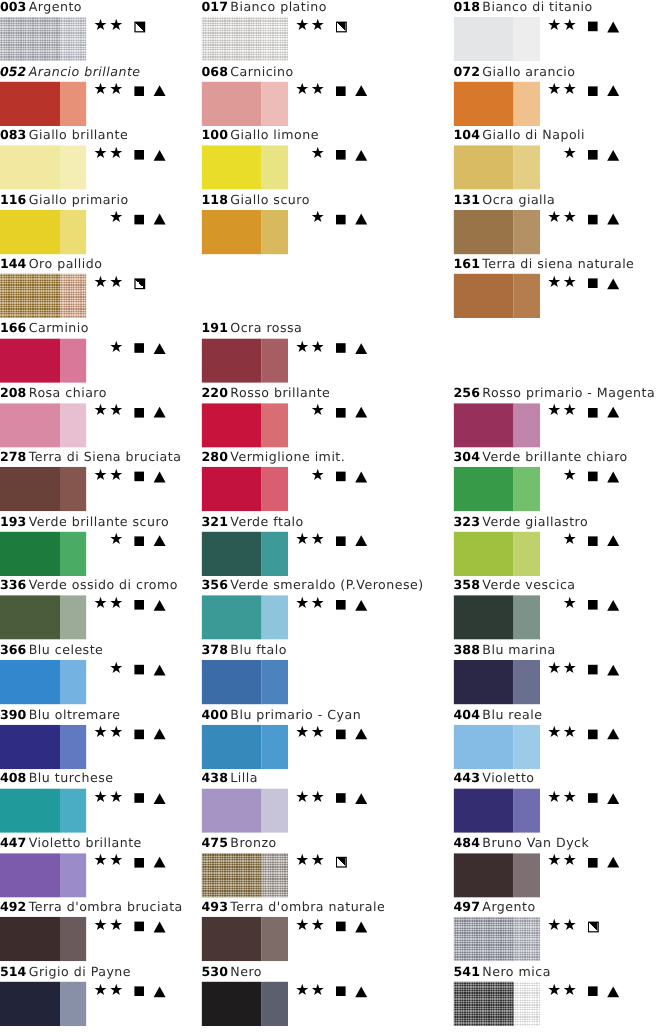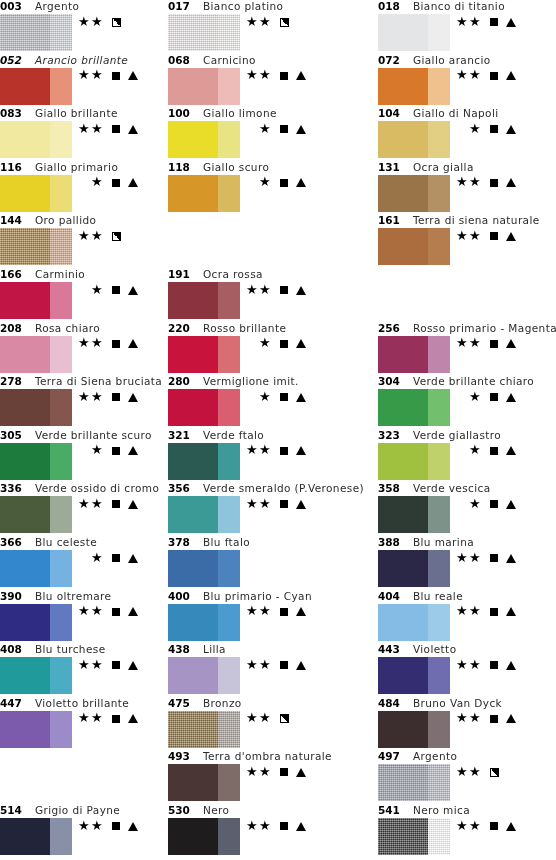--- a/index.html
+++ b/index.html
@@ -33,21 +33,21 @@
     letter-spacing:0.4px;
   }
   .code{
     font-weight:bold;
     color:#000;
     letter-spacing:0px;
   }
   .cname{
     font-weight:normal;
     color:#2b2b2b;
-    padding-left:13px;
+    padding-left:2px;
   }
 
   .swatch{
     position:absolute;
     left:0;
     top:14px;
     width:72px;
     height:37px;
     display:flex;
     overflow:hidden;
@@ -522,21 +522,21 @@
         </div>
         <div class="sq">
           <i></i>
         </div>
         <div class="tri">
           <i></i>
         </div>
       </div>
     </div>
     <div class="cell col0" style="top: 428.8px;">
-      <div class="caption"><span class="code">305</span><span class="cname">Verde brillante scuro</span></div>
+      <div class="caption"><span class="code">193</span><span class="cname">Verde brillante scuro</span></div>
       <div class="swatch">
         <div class="tone" style="background: rgb(29, 124, 61);"></div>
         <div class="tint" style="background: rgb(74, 171, 100);"></div>
       </div>
       <div class="marks">
         <div class="starbox">
           <span class="star"></span>
         </div>
         <div class="sq">
           <i></i>
@@ -833,20 +833,39 @@
         <div class="sq half">
           <i></i>
         </div>
       </div>
     </div>
     <div class="cell col2" style="top: 696.8px;">
       <div class="caption"><span class="code">484</span><span class="cname">Bruno Van Dyck</span></div>
       <div class="swatch">
         <div class="tone" style="background: rgb(60, 45, 47);"></div>
         <div class="tint" style="background: rgb(125, 111, 114);"></div>
+      </div>
+      <div class="marks">
+        <div class="starbox">
+          <span class="star"></span>
+          <span class="star"></span>
+        </div>
+        <div class="sq">
+          <i></i>
+        </div>
+        <div class="tri">
+          <i></i>
+        </div>
+      </div>
+    </div>
+    <div class="cell col0" style="top: 750.4px;">
+      <div class="caption"><span class="code">492</span><span class="cname">Terra d'ombra bruciata</span></div>
+      <div class="swatch">
+        <div class="tone" style="background: rgb(61, 44, 44);"></div>
+        <div class="tint" style="background: rgb(106, 90, 92);"></div>
       </div>
       <div class="marks">
         <div class="starbox">
           <span class="star"></span>
           <span class="star"></span>
         </div>
         <div class="sq">
           <i></i>
         </div>
         <div class="tri">

